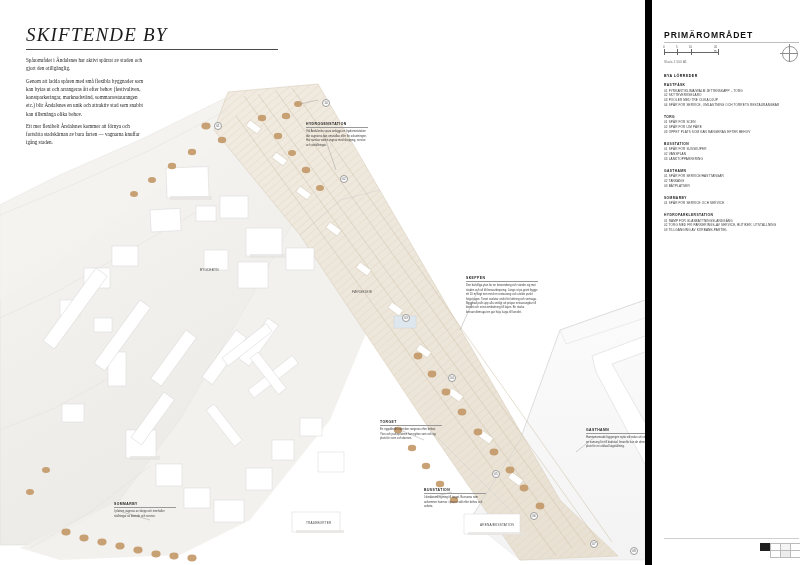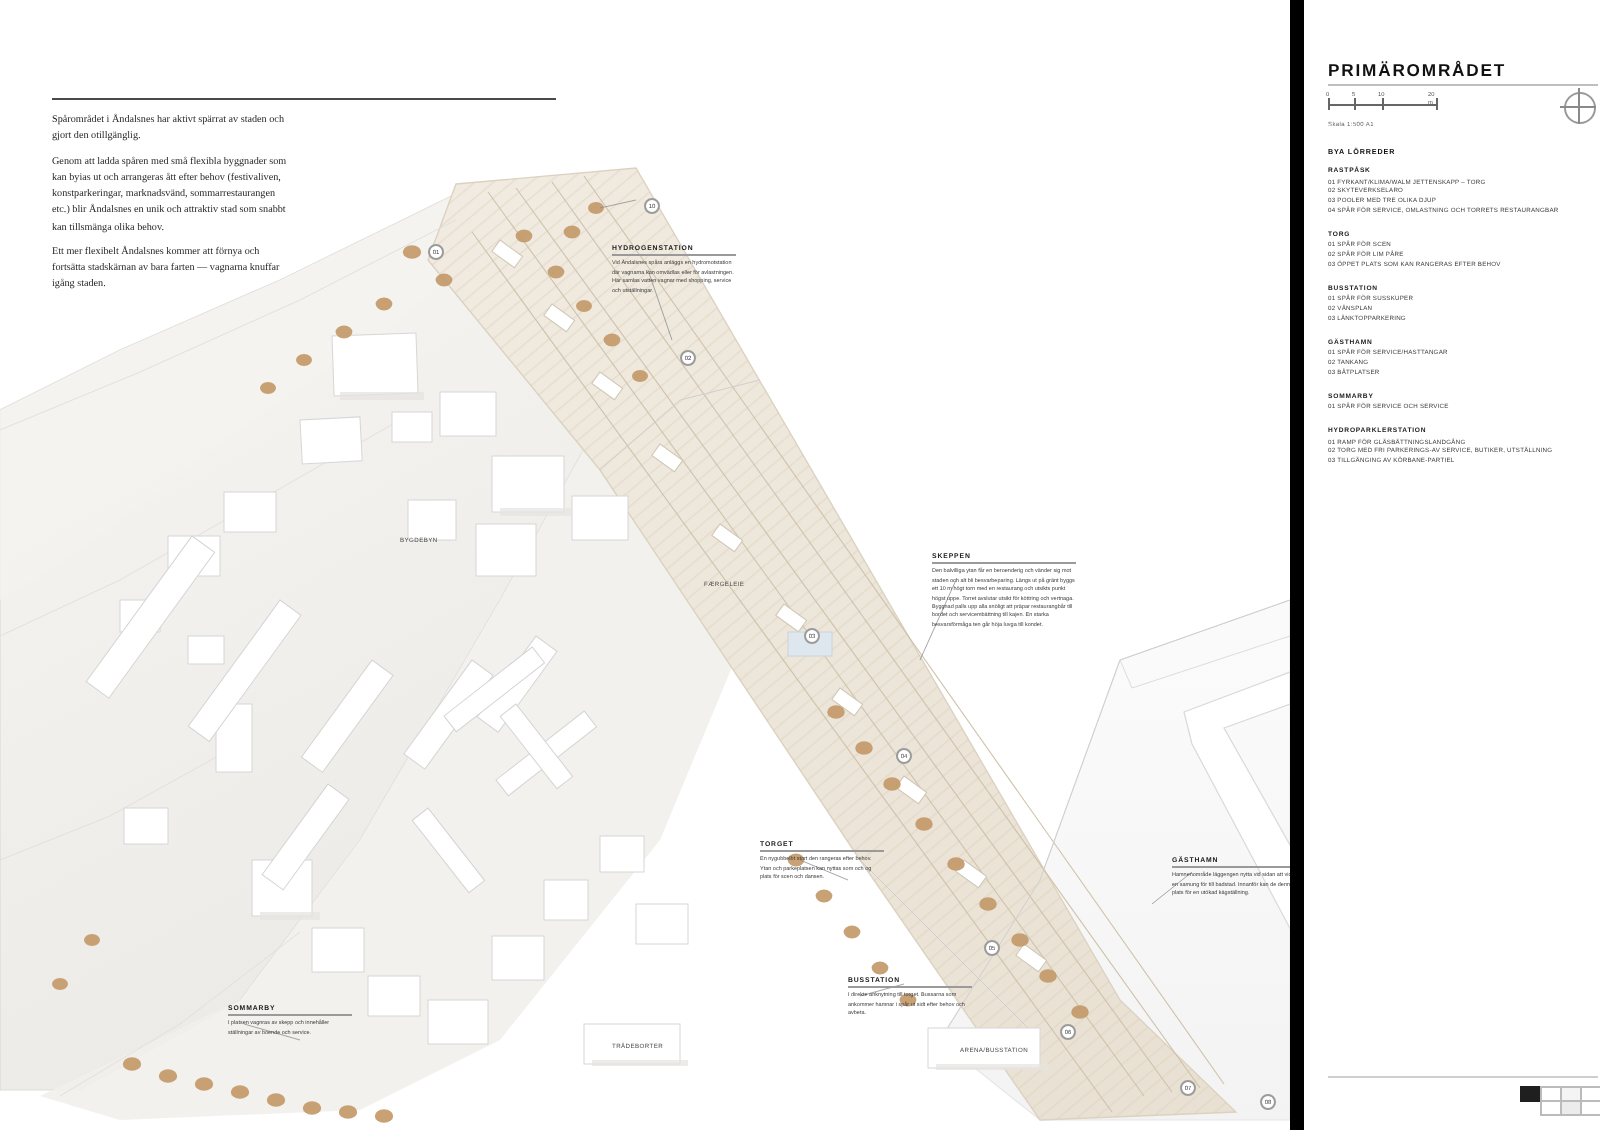--- a/index.html
+++ b/index.html
@@ -413,20 +413,21 @@
         <path d="M324,135 L336,170"></path>
         <path d="M478,290 L460,330"></path>
         <path d="M400,430 L424,440"></path>
         <path d="M430,498 L452,492"></path>
         <path d="M122,512 L150,520"></path>
         <path d="M596,436 L576,452"></path>
       </g>
     </svg>
   </div>
 
+  <div class="title-main">SKIFTENDE BY</div>
   <div class="title-rule"></div>
   <div class="intro-text">
     <p>Spårområdet i Åndalsnes har aktivt spärrat av staden och gjort den otillgänglig.</p>
     <p>Genom att ladda spåren med små flexibla byggnader som kan byias ut och arrangeras ått efter behov (festivaliven, konstparkeringar, marknadsvänd, sommarrestaurangen etc.) blir Åndalsnes en unik och attraktiv stad som snabbt kan tillsmänga olika behov.</p>
     <p>Ett mer flexibelt Åndalsnes kommer att förnya och fortsätta stadskärnan av bara farten — vagnarna knuffar igång staden.</p>
   </div>
 
   <div class="mlabel" style="left:200px; top:268px;">BYGDEBYN</div>
   <div class="mlabel" style="left:352px; top:290px;">FÆRGELEIE</div>
   <div class="mlabel" style="left:676px; top:388px;">VATSFJORD</div>

